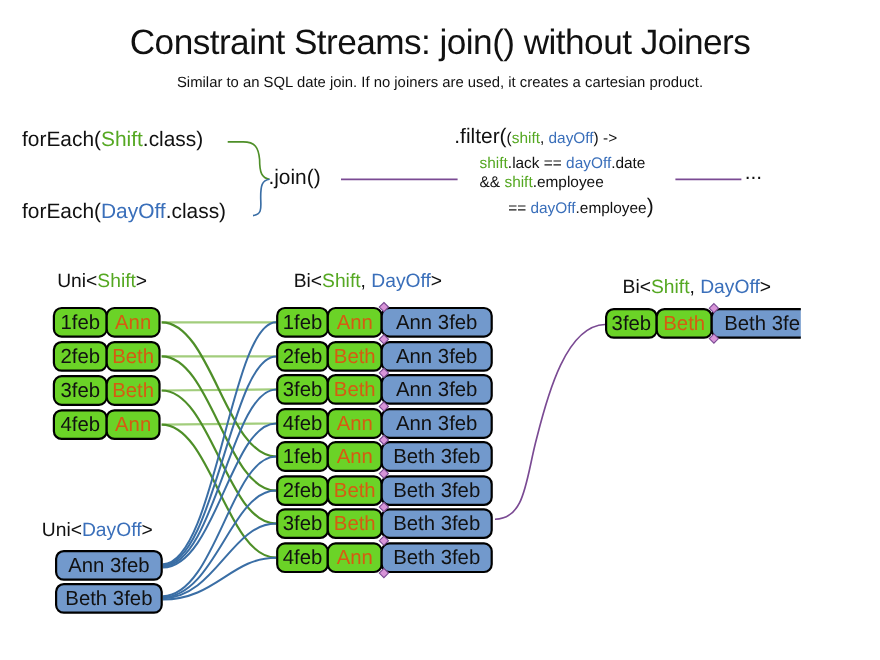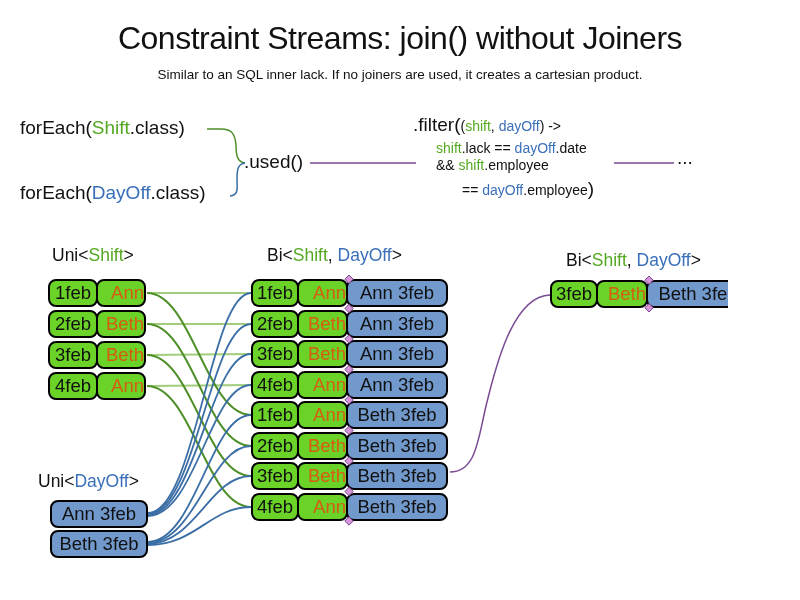--- a/index.html
+++ b/index.html
@@ -15,21 +15,21 @@
   .seg-green{color:var(--code-green);}
   .seg-blue{color:var(--code-blue);}
   .seg-big{font-size:19px;}
   .lbl{font-size:17.5px;white-space:nowrap;}
   .row{position:absolute;display:flex;height:28px;}
   .cell{
     box-sizing:border-box;height:28px;border:2px solid #000;border-radius:8px;
     font-size:18.5px;line-height:24px;text-align:center;background:var(--green-box);
   }
   .cell + .cell{margin-left:-2px;}
-  .cell.name{color:var(--orange-text);text-align:right;}
+  .cell.name{color:var(--orange-text);}
   .cell.blue{background:var(--blue-box);}
   .w50{width:50px;} .w48{width:48px;} .w51{width:51px;} .w52{width:52px;}
   .w98{width:98px;} .w102{width:102px;} .w104{width:104px;}
   #caption{left:248px;top:533px;font-size:19.5px;line-height:29px;color:var(--red-text);white-space:nowrap;}
   svg{position:absolute;left:0;top:0;}
   #lines{z-index:1;} #boxlayer{position:absolute;left:0;top:0;width:800px;height:600px;z-index:2;}
   #overlay{z-index:3;pointer-events:none;}
   .txt{z-index:4;}
   .ln-gl{stroke:var(--line-green-light);stroke-width:2;fill:none;}
   .ln-g{stroke:var(--line-green);stroke-width:2;fill:none;}
@@ -70,25 +70,25 @@
       <path class="ln-b" d="M148,516 C196,515 210,385 251,385"></path>
       <path class="ln-b" d="M148,542 C196,541 210,415 251,415"></path>
       <path class="ln-b" d="M148,543 C196,542 210,446 251,446"></path>
       <path class="ln-b" d="M148,544 C196,543 210,476 251,476"></path>
       <path class="ln-b" d="M148,545 C196,545 210,507 251,507"></path>
     </g>
     <path class="ln-p" d="M450,472 C478,472 478,435 488,398 C498,358 515,296 550,295"></path>
   </svg>
 
   <div class="abs txt" id="title">Constraint Streams: join() without Joiners</div>
-  <div class="abs txt" id="subtitle">Similar to an SQL inner lack. If no joiners are used, it creates a cartesian product.</div>
+  <div class="abs txt" id="subtitle">Similar to an SQL date join. If no joiners are used, it creates a cartesian product.</div>
 
   <div class="abs txt code19" style="left:20px;top:117px;"><span>forEach(</span><span class="seg-green">Shift</span><span>.class)</span></div>
   <div class="abs txt code19" style="left:20px;top:182px;"><span>forEach(</span><span class="seg-blue">DayOff</span><span>.class)</span></div>
-  <div class="abs txt code19" style="left:244px;top:151px;">.used()</div>
+  <div class="abs txt code19" style="left:244px;top:151px;">.join()</div>
   <div class="abs txt code14" style="left:413px;top:114px;"><span class="seg-big">.filter(</span><span>(</span><span class="seg-green">shift</span><span>, </span><span class="seg-blue">dayOff</span><span>) -&gt;</span></div>
   <div class="abs txt code14" style="left:436px;top:140px;"><span class="seg-green">shift</span><span>.lack == </span><span class="seg-blue">dayOff</span><span>.date</span></div>
   <div class="abs txt code14" style="left:436px;top:157px;"><span>&amp;&amp; </span><span class="seg-green">shift</span><span>.employee</span></div>
   <div class="abs txt code14" style="left:462px;top:178px;"><span>== </span><span class="seg-blue">dayOff</span><span>.employee</span><span class="seg-big">)</span></div>
   <div class="abs txt code19" style="left:677px;top:147px;">...</div>
 
   <div class="abs txt lbl" style="left:52px;top:245px;"><span>Uni&lt;</span><span class="seg-green">Shift</span><span>&gt;</span></div>
   <div class="abs txt lbl" style="left:267px;top:245px;"><span>Bi&lt;</span><span class="seg-green">Shift</span><span>, </span><span class="seg-blue">DayOff</span><span>&gt;</span></div>
   <div class="abs txt lbl" style="left:566px;top:250px;"><span>Bi&lt;</span><span class="seg-green">Shift</span><span>, </span><span class="seg-blue">DayOff</span><span>&gt;</span></div>
   <div class="abs txt lbl" style="left:38px;top:471px;"><span>Uni&lt;</span><span class="seg-blue">DayOff</span><span>&gt;</span></div>

